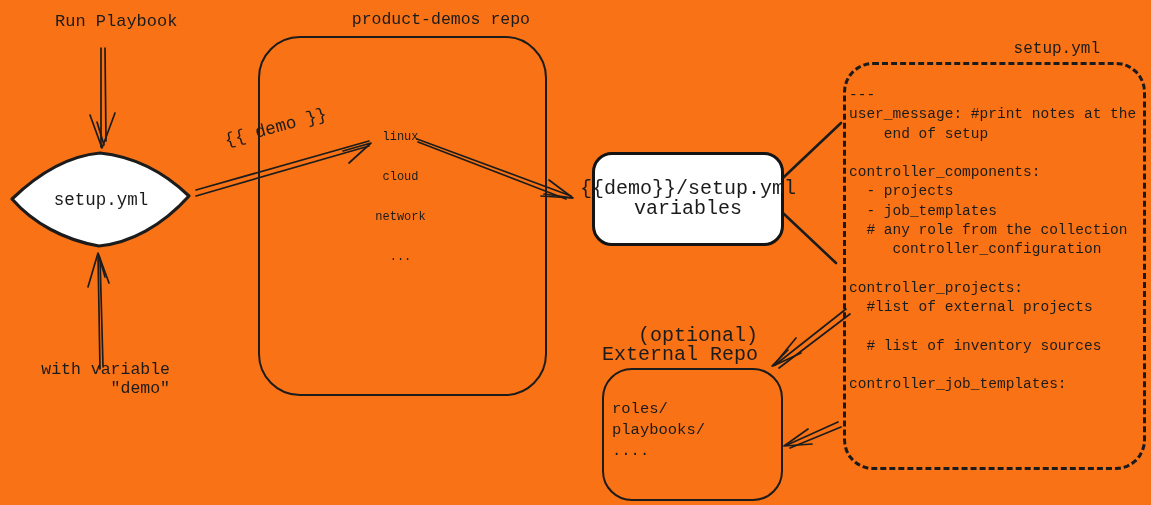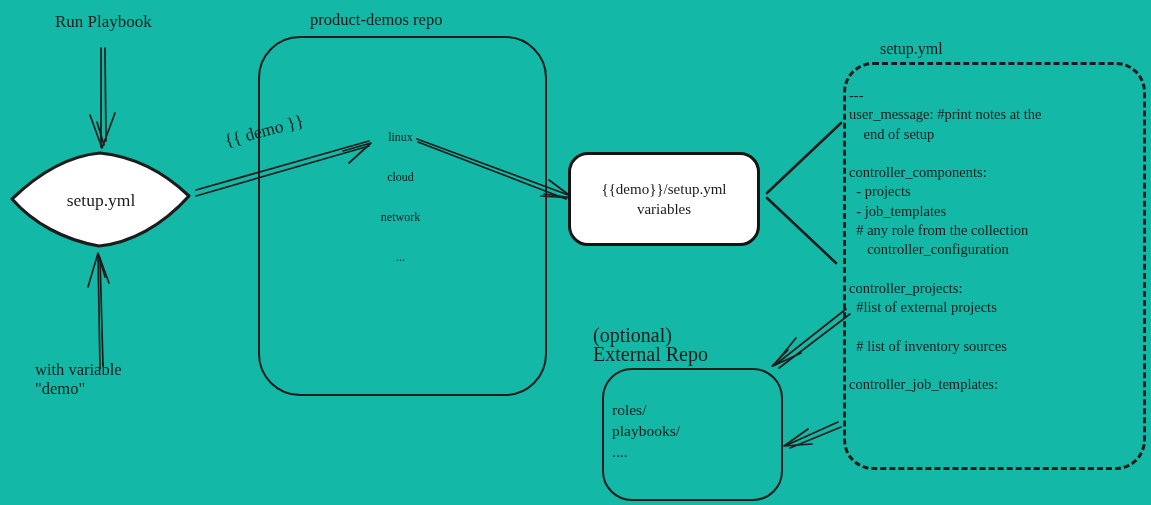--- a/index.html
+++ b/index.html
@@ -1,39 +1,39 @@
 <!DOCTYPE html>
 <html><head>
 <meta charset="utf-8">
 <style>
   html,body{margin:0;padding:0;background:#ffffff;}
   .canvas{
-    position:relative;width:1151px;height:505px;background:#14b8a6;
-    font-family:Liberation Serif, serif;color:#1b1b1b;overflow:hidden;
+    position:relative;width:1151px;height:505px;background:#f97316;
+    font-family:Liberation Mono, monospace;color:#1b1b1b;overflow:hidden;
   }
   .abs{position:absolute;}
   svg.layer{position:absolute;left:0;top:0;width:1151px;height:505px;pointer-events:none;}
   svg.layer path{stroke:#1c1c1c;stroke-width:1.7;fill:none;stroke-linecap:round;stroke-linejoin:round;}
   svg.layer path.thick{stroke-width:2.6;}
   svg.layer path.diamond{stroke-width:3.2;fill:#ffffff;}
 
   .label{white-space:nowrap;}
-  .center{text-align:left;}
+  .center{text-align:right;}
 
   .run-playbook{left:55px;top:12px;font-size:17px;}
   .diamond-label{left:12px;top:152px;width:178px;height:96px;display:flex;align-items:center;justify-content:center;font-size:17.5px;}
   .with-variable{left:35px;top:360px;width:135px;font-size:16.5px;line-height:19px;}
   .demo-arrow-label{left:225px;top:131px;font-size:17.5px;transform:rotate(-15deg);transform-origin:left center;}
 
   .repo-box{left:258px;top:36px;width:285px;height:356px;border:2px solid #1c1c1c;border-radius:42px;}
   .repo-title{left:310px;top:10px;width:220px;font-size:16.5px;}
   .repo-items{left:308px;top:117px;width:185px;font-size:12px;line-height:40px;text-align:center;}
 
-  .variables-box{left:568px;top:152px;width:186px;height:88px;border:3.5px solid #141414;border-radius:20px;
-    display:flex;flex-direction:column;align-items:center;justify-content:center;font-size:15px;line-height:20px;background:#fff;}
+  .variables-box{left:592px;top:152px;width:186px;height:88px;border:3.5px solid #141414;border-radius:20px;
+    display:flex;flex-direction:column;align-items:center;justify-content:center;font-size:20px;line-height:20px;background:#fff;}
 
   .dashed-box{left:843px;top:62px;width:297px;height:402px;border:3px dashed #1b1b1b;border-radius:30px;}
   .dashed-title{left:880px;top:40px;width:220px;font-size:16px;}
   .yaml-content{left:849px;top:86px;width:288px;font-size:14.5px;line-height:19.3px;}
   .pre-lines > div{white-space:pre;min-height:19px;}
 
   .external-box{left:602px;top:368px;width:177px;height:129px;border:2px solid #1c1c1c;border-radius:30px;}
   .external-title{left:593px;top:326px;width:165px;font-size:20px;line-height:19px;}
   .external-content{left:612px;top:399px;width:160px;font-size:15.5px;line-height:21px;}
 </style>

